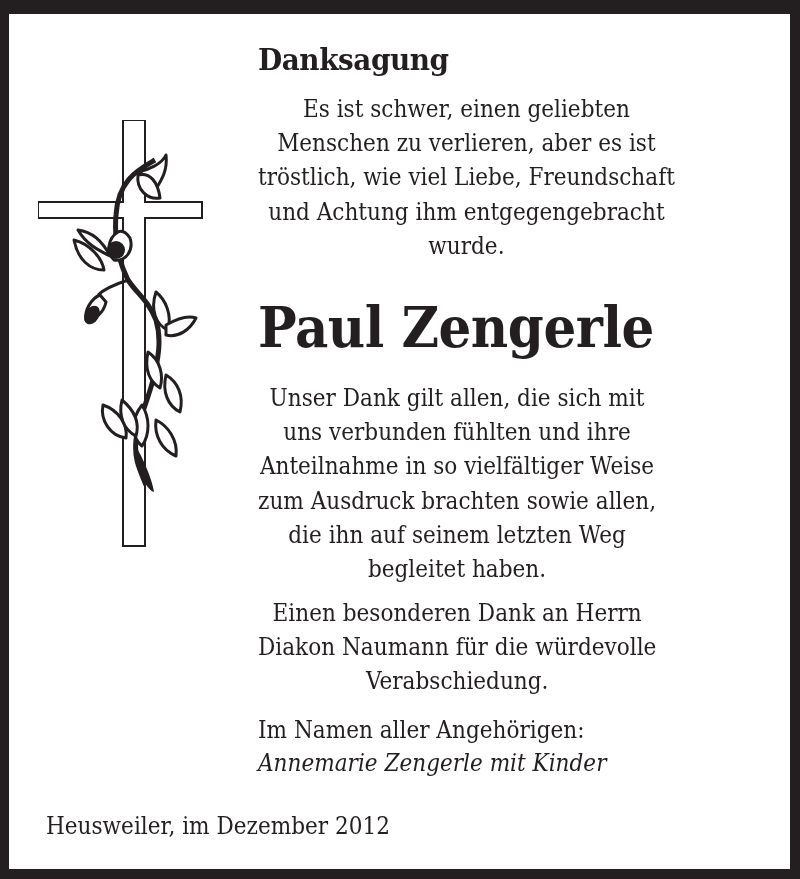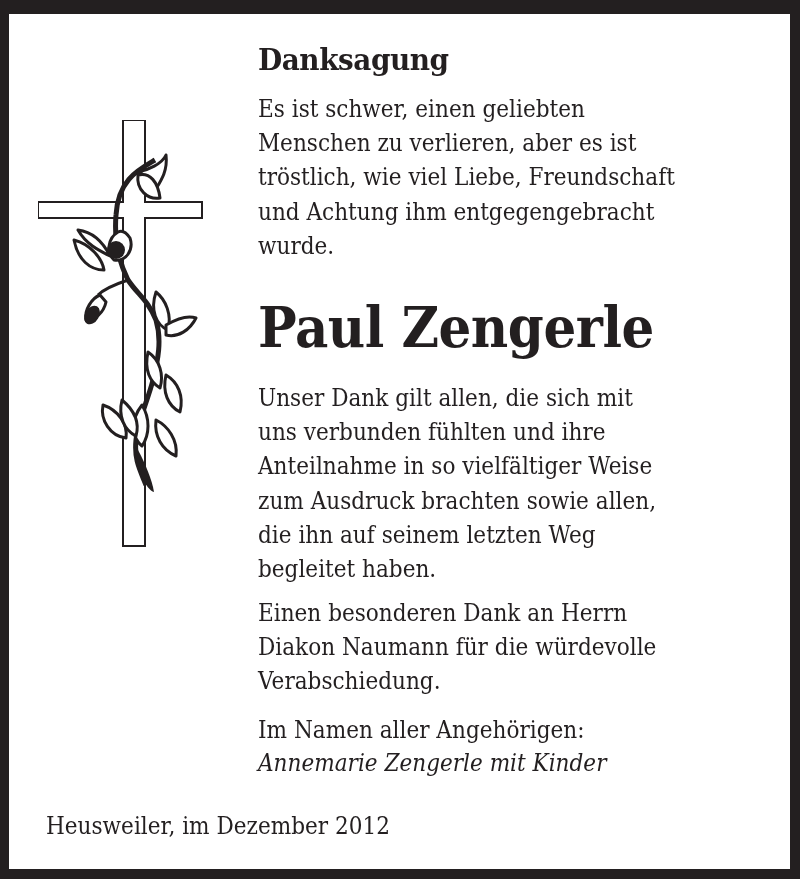--- a/index.html
+++ b/index.html
@@ -1,17 +1,17 @@
 <!DOCTYPE html>
 <html><head>
 <meta charset="utf-8">
 <style>
   html,body{margin:0;padding:0;}
   body{width:800px;height:879px;background:#231f20;position:relative;overflow:hidden;font-family:"DejaVu Serif","Liberation Serif",serif;color:#231f20;}
-  .card{position:absolute;left:9px;top:14px;width:781px;height:855px;background:#ffffff;}
+  .card{position:absolute;left:9px;top:14px;width:781px;height:855px;background:#ffffff;text-align:center;}
   .t{position:absolute;white-space:nowrap;font-family:"DejaVu Serif",serif;}
   .heading{left:249px;top:28px;font-size:30px;font-weight:bold;letter-spacing:-0.5px;transform:scaleX(0.93);transform-origin:left;}
   .para{left:249px;font-size:24px;line-height:34.2px;transform:scaleX(0.9);transform-origin:left;}
   .para div{height:34.2px;}
   .name{left:249px;top:281px;font-size:56px;font-weight:bold;letter-spacing:-0.5px;transform:scaleX(0.92);transform-origin:left;line-height:64px;}
   .sig{left:249px;top:732px;font-size:24px;font-style:italic;transform:scaleX(0.9);transform-origin:left;line-height:34px;}
   .place{left:37px;top:795px;font-size:24px;transform:scaleX(0.9);transform-origin:left;line-height:34px;}
   .cross{position:absolute;left:29px;top:106px;width:175px;height:440px;}
 </style>
 </head>

